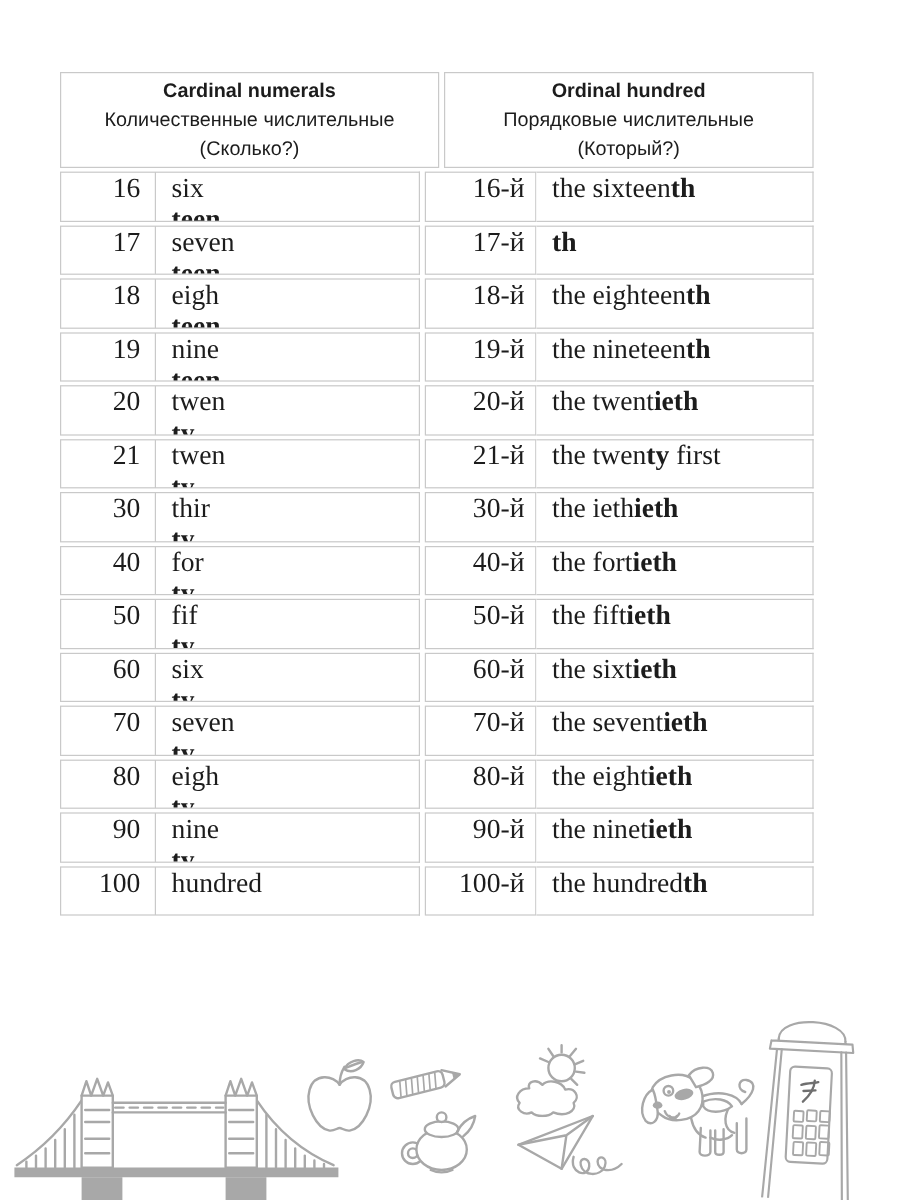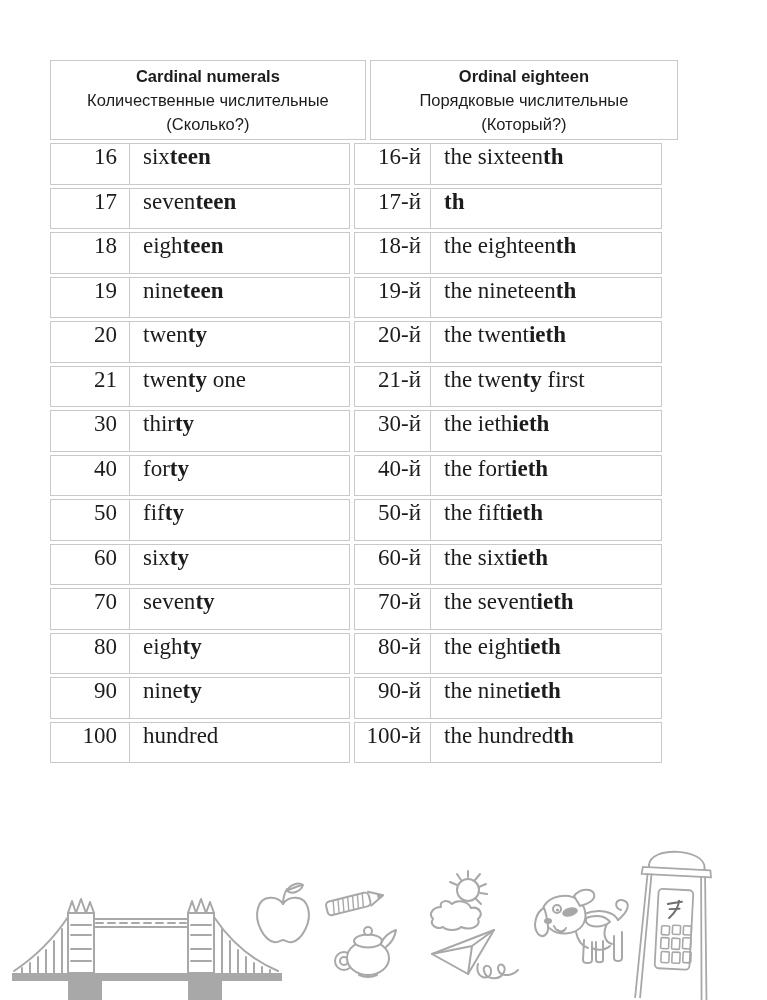--- a/index.html
+++ b/index.html
@@ -16,42 +16,42 @@
   .header-cell{box-sizing:border-box;border:1.5px solid var(--border-color);background:#fff;
       height:80px;display:flex;flex-direction:column;justify-content:center;align-items:center;
       font-family:"Liberation Sans", sans-serif;font-size:16.5px;line-height:24px;text-align:center;}
   .header-cell.left{width:332px;}
   .header-cell.right{width:324px;}
   .header-title{font-weight:bold;}
   .t-row{display:flex;height:41.5px;margin-bottom:3px;}
   .cell{box-sizing:border-box;background:#fff;border:1.5px solid var(--border-color);
       display:flex;align-items:flex-start;font-size:23px;overflow:hidden;}
   .cell.num{width:80px;justify-content:flex-end;padding-right:12px;}
-  .cell.word{width:220px;border-left:none;padding-left:13px;}
+  .cell.word{width:220px;border-left:none;padding-left:13px;flex-direction:column;}
   .half-gap{width:4px;flex:none;}
-  .cell.ord-num{width:77px;justify-content:flex-end;padding-right:9px;}
+  .cell.ord-num{width:93px;justify-content:flex-end;padding-right:9px;}
   .cell.ord-word{width:231px;border-left:none;padding-left:13px;}
   .cell span,.cell b{white-space:pre;}
   .cell b{font-weight:bold;}
   .doodle{position:absolute;color:var(--doodle-color);}
   .doodle svg{width:100%;height:100%;display:block;}
   .doodle path,.doodle rect,.doodle circle,.doodle ellipse,.doodle line{vector-effect:none;}
 </style>
 </head>
 <body style="background: rgb(255, 255, 255);">
 
 <div class="numerals-table">
   <div class="header-row">
     <div class="header-cell left">
       <div class="header-title">Cardinal numerals</div>
       <div>Количественные числительные</div>
       <div>(Сколько?)</div>
     </div>
     <div class="header-cell right">
-      <div class="header-title">Ordinal eighteen</div>
+      <div class="header-title">Ordinal hundred</div>
       <div>Порядковые числительные</div>
       <div>(Который?)</div>
     </div>
   </div>
   <div>
   <div class="t-row">
     <div class="cell num">
       <span>16</span>
     </div>
     <div class="cell word">

